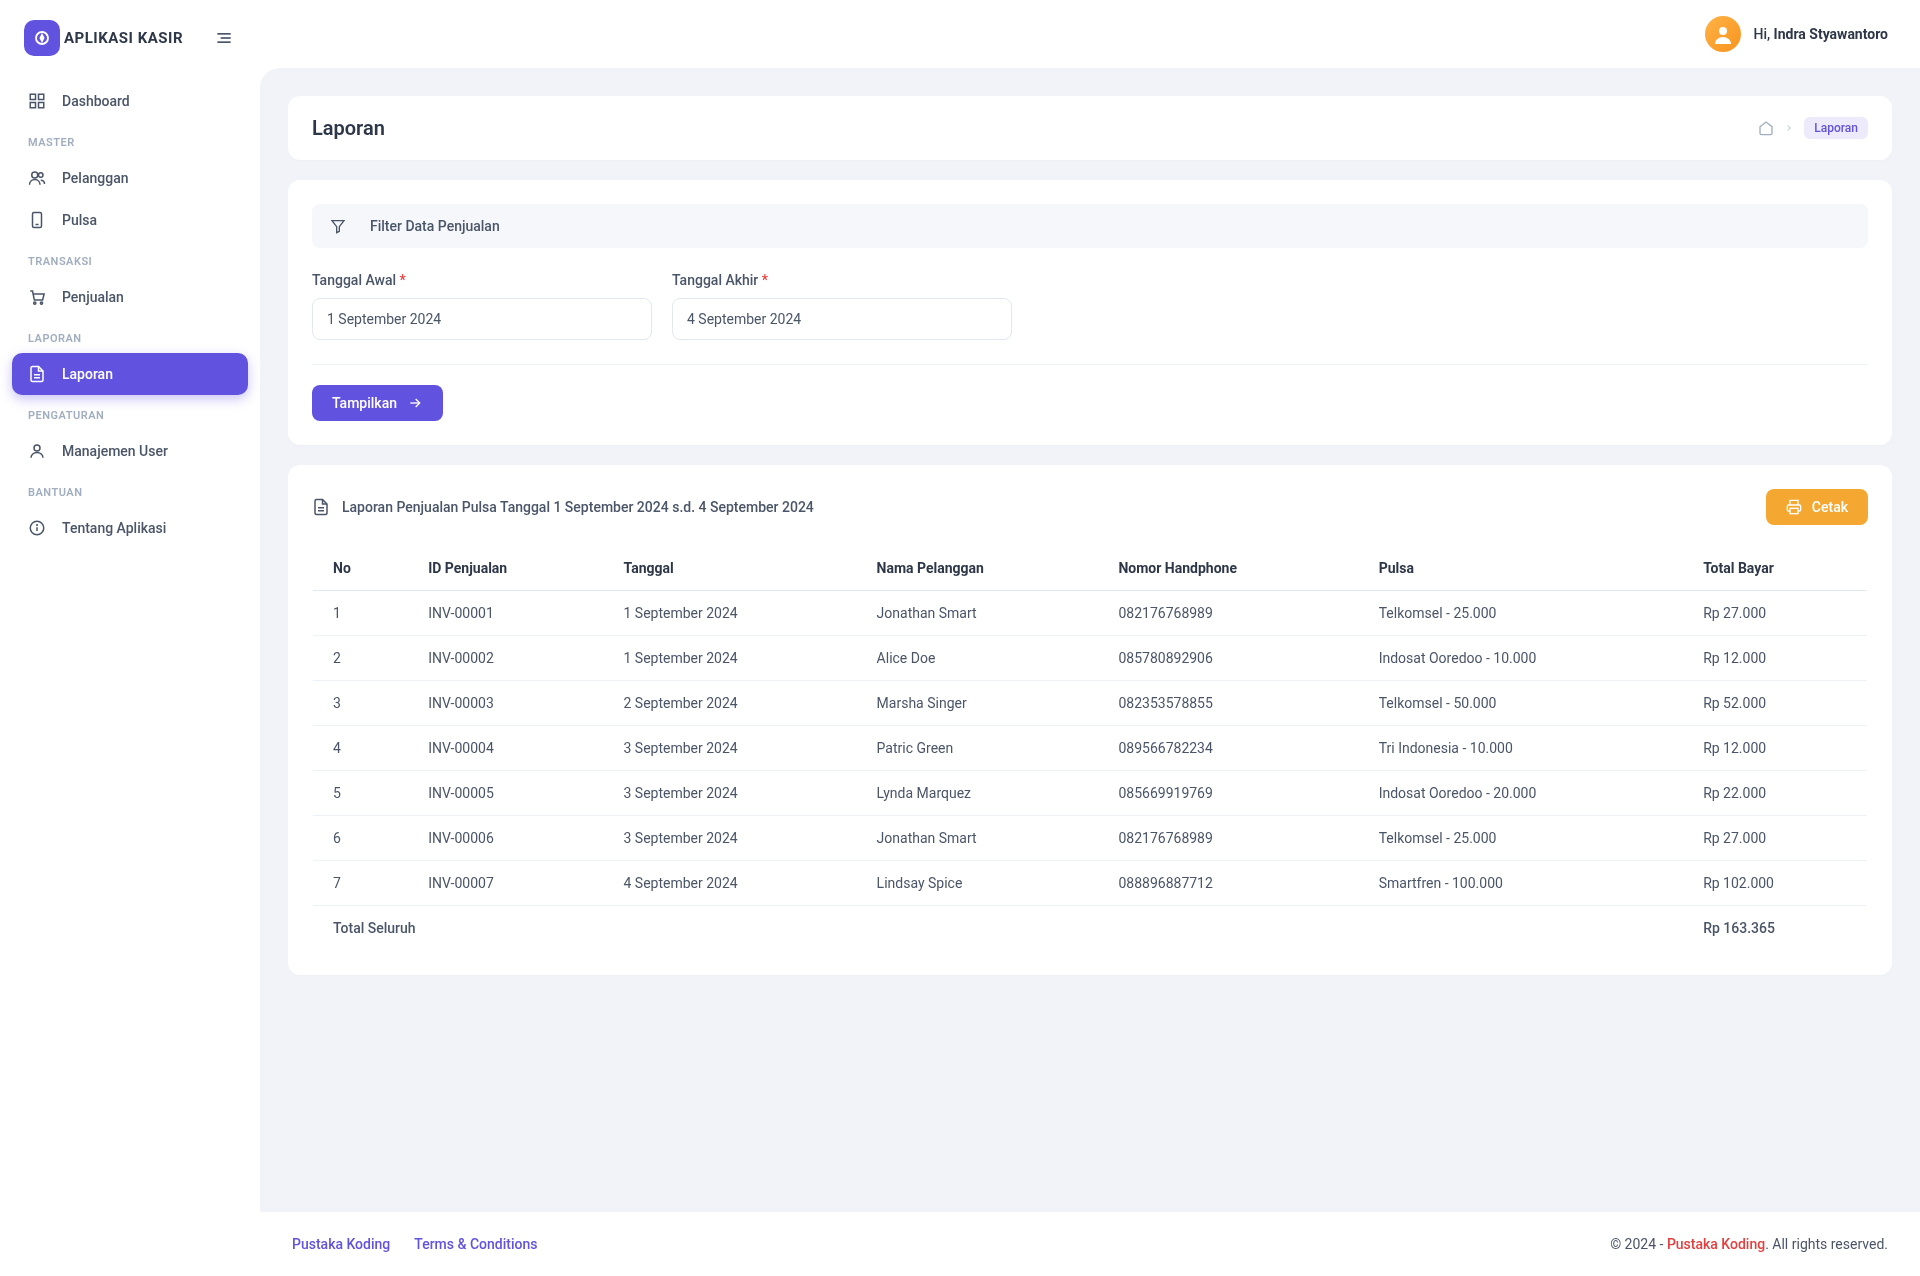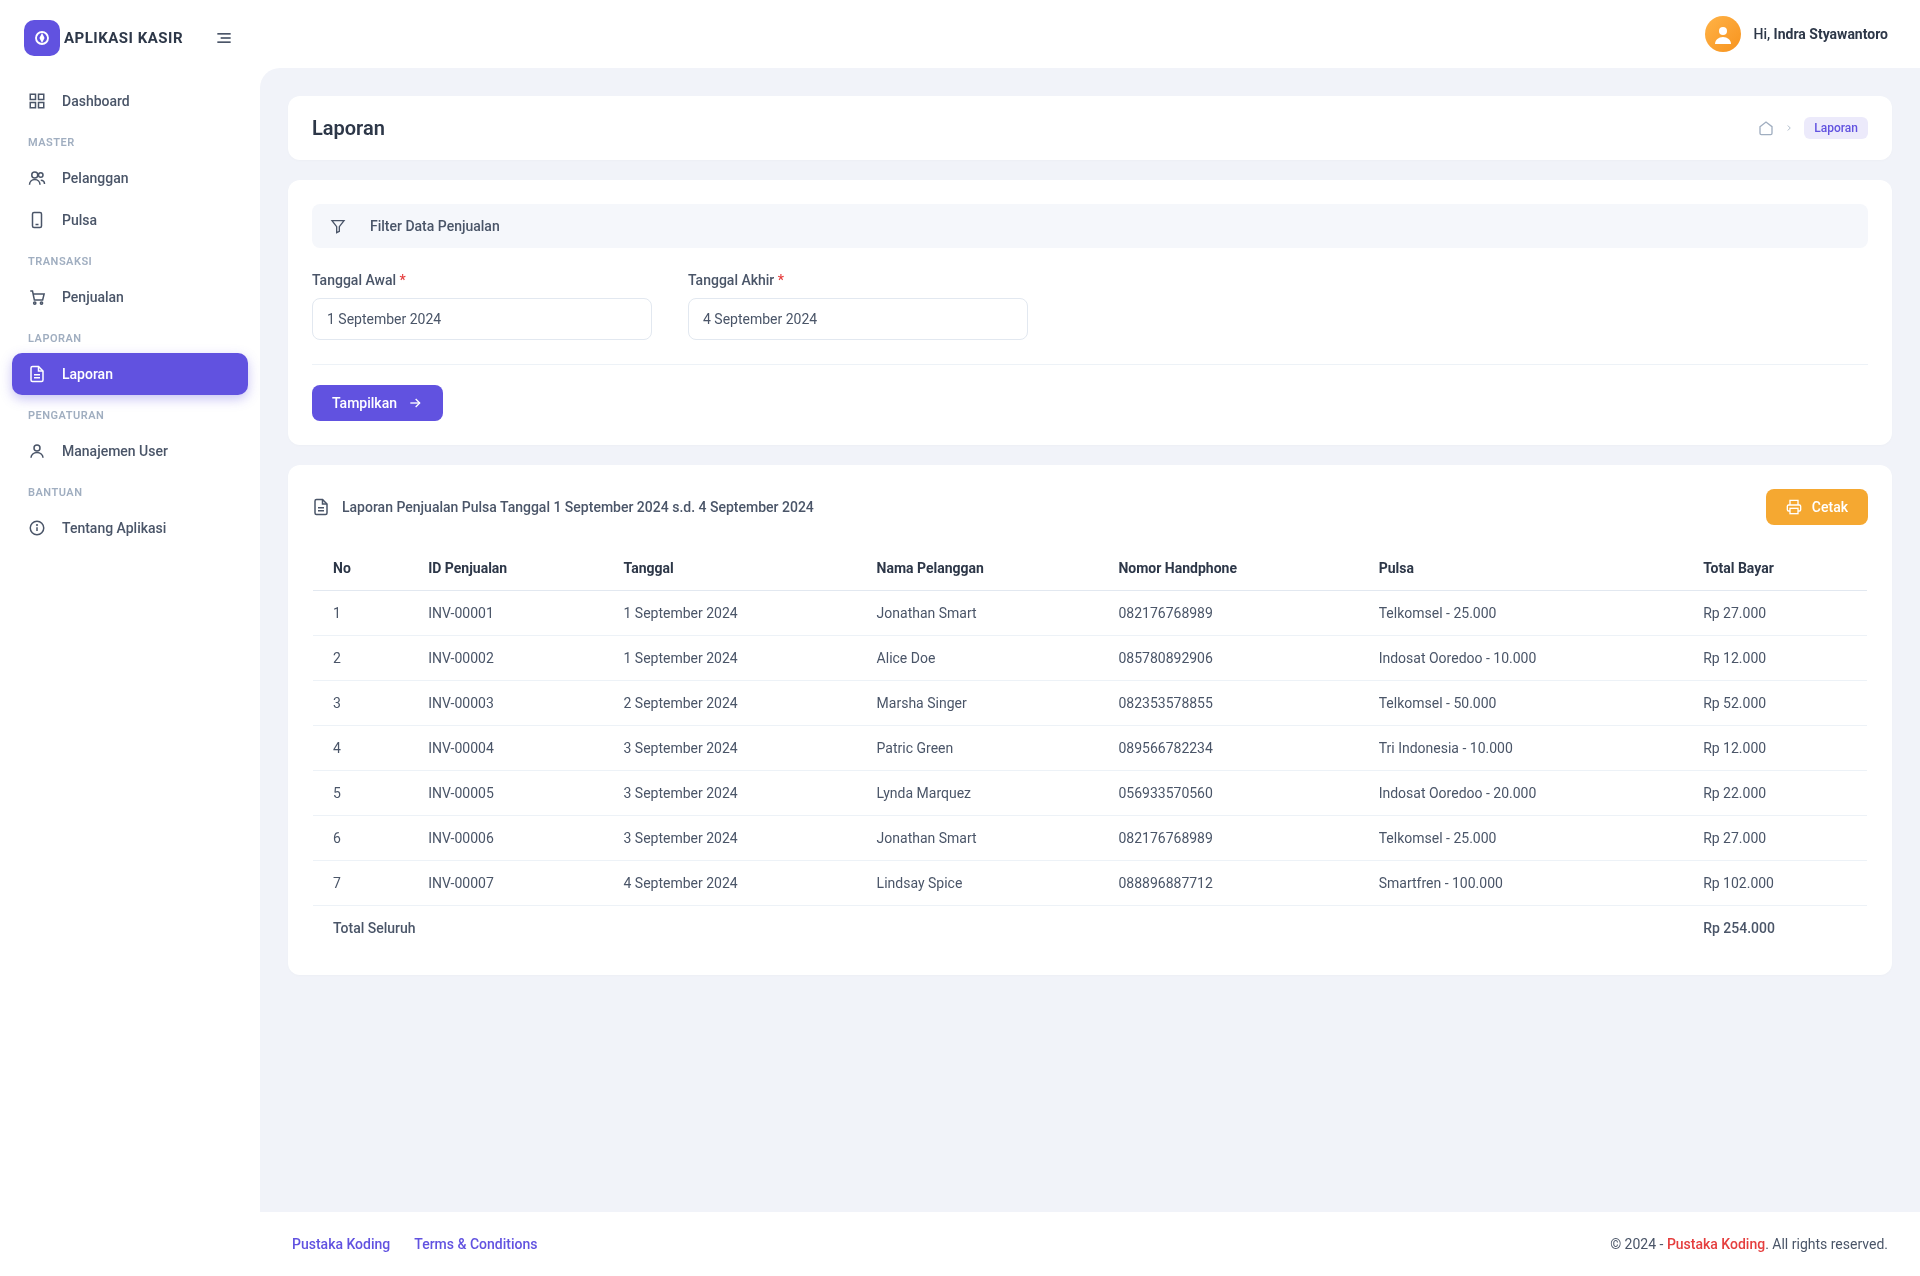--- a/index.html
+++ b/index.html
@@ -167,21 +167,21 @@
       display: flex;
       align-items: center;
       gap: 24px;
       color: #4a5568;
       font-weight: 500;
       margin-bottom: 24px;
     }
     
     .form-row {
       display: flex;
-      gap: 36px;
+      gap: 20px;
       margin-bottom: 24px;
     }
     .form-group {
       flex: 0 0 340px;
       display: flex;
       flex-direction: column;
       gap: 10px;
     }
     .form-label {
       font-size: 14px;
@@ -530,21 +530,21 @@
                 <td>Patric Green</td>
                 <td>089566782234</td>
                 <td>Tri Indonesia - 10.000</td>
                 <td>Rp 12.000</td>
               </tr>
               <tr>
                 <td>5</td>
                 <td>INV-00005</td>
                 <td>3 September 2024</td>
                 <td>Lynda Marquez</td>
-                <td>056933570560</td>
+                <td>085669919769</td>
                 <td>Indosat Ooredoo - 20.000</td>
                 <td>Rp 22.000</td>
               </tr>
               <tr>
                 <td>6</td>
                 <td>INV-00006</td>
                 <td>3 September 2024</td>
                 <td>Jonathan Smart</td>
                 <td>082176768989</td>
                 <td>Telkomsel - 25.000</td>
@@ -556,21 +556,21 @@
                 <td>4 September 2024</td>
                 <td>Lindsay Spice</td>
                 <td>088896887712</td>
                 <td>Smartfren - 100.000</td>
                 <td>Rp 102.000</td>
               </tr>
             </tbody>
           <tfoot>
             <tr>
               <td colspan="6">Total Seluruh</td>
-              <td>Rp 254.000</td>
+              <td>Rp 163.365</td>
             </tr>
           </tfoot>
         </table>
       </div>
 
     </div>
 
     <div class="footer">
       <div class="footer-left">
         <span class="footer-link">Pustaka Koding</span>

